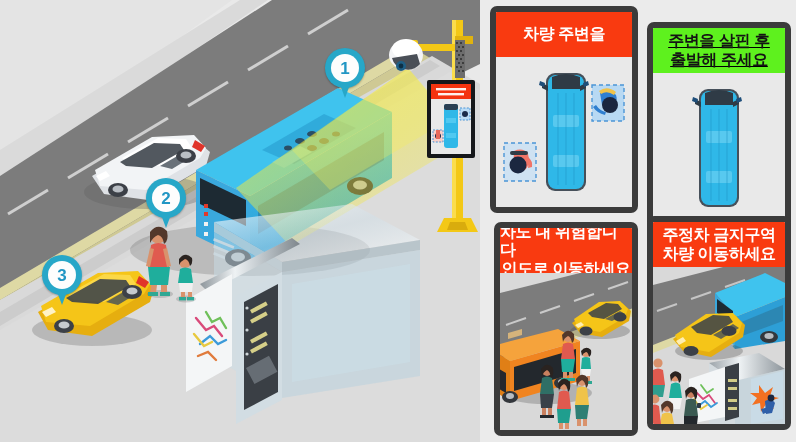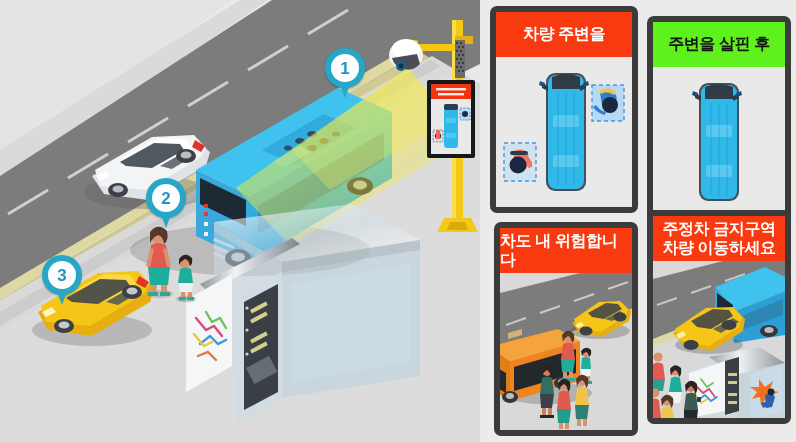--- a/index.html
+++ b/index.html
@@ -21,23 +21,23 @@
     font-size:17px;font-weight:bold;color:#2196c4;line-height:1;}
   #pin1{left:325px;top:48px;}
   #pin2{left:146px;top:178px;}
   #pin3{left:42px;top:255px;}
 
   
   #panels{position:absolute;left:486px;top:0;width:310px;height:442px;}
   .panel{position:absolute;border:6px solid #3b3b3b;border-radius:7px;background:#e9e9e9;
     overflow:hidden;box-sizing:border-box;}
   .p-tl{left:4px;  top:6px;   width:148px;height:207px;}
-  .p-tr{left:161px;top:16px;   width:144px;height:207px;}
+  .p-tr{left:161px;top:22px;   width:144px;height:207px;text-decoration:underline;}
   .p-bl{left:8px;  top:222px; width:144px;height:214px;}
-  .p-br{left:161px;top:210px; width:144px;height:214px;}
+  .p-br{left:161px;top:216px; width:144px;height:214px;}
   .phead{position:relative;height:45px;display:flex;flex-direction:column;
     align-items:center;justify-content:center;font-weight:bold;font-size:16px;
     line-height:1.14;letter-spacing:-.4px;box-sizing:border-box;padding:2px 0;}
   .phead.red{background:#f93a10;color:#ffffff;}
   .phead.green{background:#5ef11e;color:#141414;}
   .pbody{position:relative;height:calc(100% - 45px);background:#e9e9e9;overflow:hidden;}
   .pbody svg{display:block;}
   .vtxt{display:block;}
 </style>
 </head>
@@ -365,20 +365,21 @@
             <rect x="14" y="94" width="18" height="4" rx="2" fill="#2f3b46"></rect>
             <path d="M32 100 q5 4 4 10 l-4 1 q1 -5 -3 -8 z" fill="#f07467"></path>
           </g>
         </svg>
       </div>
     </div>
 
     <div class="panel p-tr">
       <div class="phead green">
         <span class="vtxt">주변을 살핀 후</span>
+        <span class="vtxt">출발해 주세요</span>
       </div>
       <div class="pbody">
         <svg width="132" height="150" viewBox="0 0 132 150">
           <rect x="0" y="0" width="132" height="150" fill="#e9e9e9"></rect>
           <g>
             <rect x="46" y="16" width="40" height="118" rx="9" fill="#46505a"></rect>
             <rect x="48" y="18" width="36" height="114" rx="8" fill="#2fb8e8"></rect>
             <path d="M52 20 q14 -6 28 0 l0 12 l-28 0 z" fill="#2f3b46"></path>
             <rect x="53" y="58" width="26" height="12" rx="2" fill="#58c9ef"></rect>
             <rect x="53" y="98" width="26" height="12" rx="2" fill="#58c9ef"></rect>
@@ -392,20 +393,21 @@
             <path d="M40 24 l5 2 l-1 4 l-5 -2 z" fill="#1e4e7a"></path>
             <path d="M88 24 l-5 2 l1 4 l5 -2 z" fill="#1e4e7a"></path>
           </g>
         </svg>
       </div>
     </div>
 
     <div class="panel p-bl">
       <div class="phead red">
         <span class="vtxt">차도 내 위험합니다</span>
+        <span class="vtxt">인도로 이동하세요</span>
       </div>
       <div class="pbody">
         <svg width="136" height="157" viewBox="0 0 136 157">
           <rect x="0" y="0" width="136" height="157" fill="#d9d9d9"></rect>
           <polygon points="0,20 80,0 136,0 136,40 0,92" fill="#7c7c7c"></polygon>
           <polygon points="0,86 136,34 136,42 0,94" fill="#ded9a4"></polygon>
           <g stroke="#dedede" stroke-width="2" opacity=".8">
             <line x1="6" y1="52" x2="26" y2="45"></line>
               <line x1="40" y1="40" x2="60" y2="33"></line>
             <line x1="74" y1="28" x2="94" y2="21"></line>

